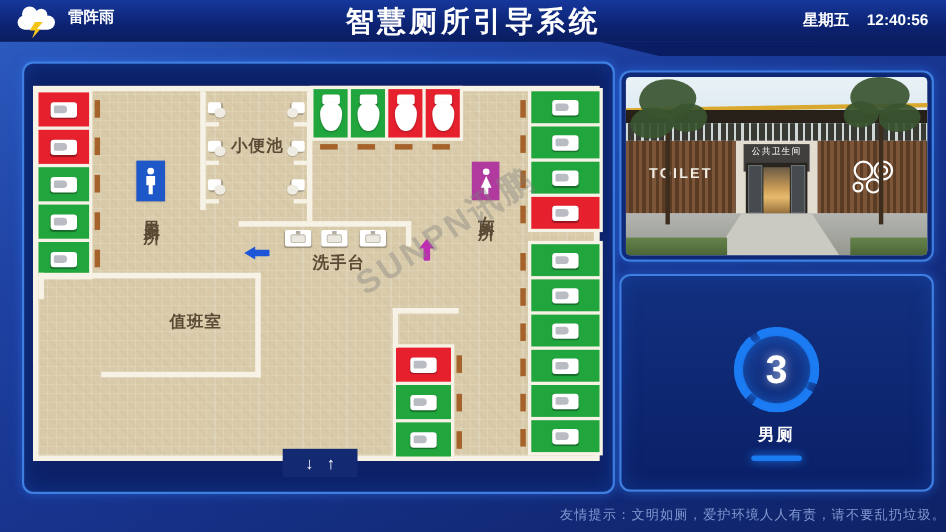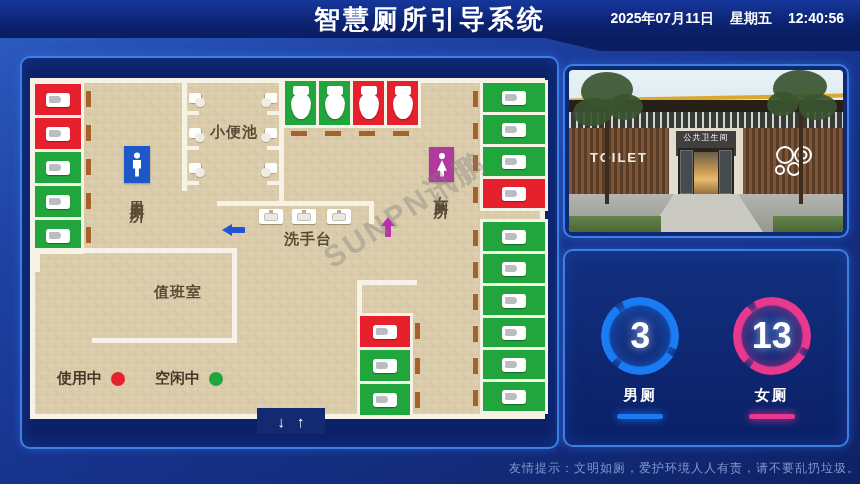--- a/index.html
+++ b/index.html
@@ -131,23 +131,28 @@
   .stat .bar{margin-top:9px;width:46px;height:5px;border-radius:3px;background:var(--c);box-shadow:0 0 9px var(--c);}
   
   .footer{position:absolute;left:0;right:0;bottom:7px;text-align:right;font-size:12px;color:#8099d1;letter-spacing:1px;}
 </style>
 </head>
 <body>
 
 <div class="screen">
 
   <div class="header">
+    <div class="weather">
+      <span class="cloud">
+          <span class="bolt"></span>
+        </span>
+      <span>雷阵雨</span>
+    </div>
     <div class="title">智慧厕所引导系统</div>
     <div class="datetime">
-      <span>2025年07月11日</span>
       <span>星期五</span>
       <span>12:40:56</span>
     </div>
   </div>
   <div class="header-ext"></div>
 
   <div class="panel map">
     <div class="floor">
       <div class="grid"></div>
 
@@ -296,30 +301,20 @@
       </div>
       <div class="flabel vert" style="left:401px;top:106px;">女厕所</div>
 
       <div class="flabel" style="left:172px;top:45px;width:64px;text-align:center;">小便池</div>
       <div class="flabel" style="left:246px;top:152px;width:64px;text-align:center;">洗手台</div>
       <div class="flabel" style="left:108px;top:205px;width:80px;text-align:center;">值班室</div>
 
       <div class="arr-left" style="left:192px;top:146px;"></div>
       <div class="arr-up" style="left:351px;top:139px;"></div>
 
-      <div class="legend">
-        <div class="item">
-          <span>使用中</span>
-          <span class="dot" style="background:#e7202e;"></span>
-        </div>
-        <div class="item">
-          <span>空闲中</span>
-          <span class="dot" style="background:#21a53d;"></span>
-        </div>
-      </div>
 
       <div class="watermark">SUNPN讯鹏</div>
 
       <div class="entrance">
         <span>↓</span>
         <span>↑</span>
       </div>
     </div>
   </div>
 
@@ -365,24 +360,17 @@
 
   <div class="panel stats">
     <div class="stats-row">
       <div class="stat" style="--c: #1b7bf2;">
         <div class="ring">
           <span class="num">3</span>
         </div>
         <div class="slabel">男厕</div>
         <div class="bar"></div>
       </div>
-      <div class="stat" style="--c: #e8398f;">
-        <div class="ring">
-          <span class="num">13</span>
-        </div>
-        <div class="slabel">女厕</div>
-        <div class="bar"></div>
-      </div>
     </div>
   </div>
 
   <div class="footer">友情提示：文明如厕，爱护环境人人有责，请不要乱扔垃圾。</div>
 </div>
 
 </body></html>

